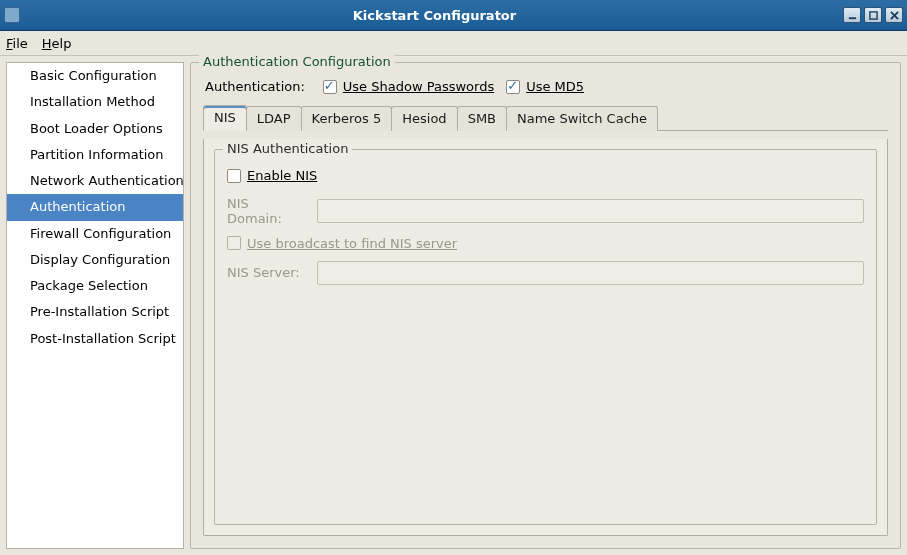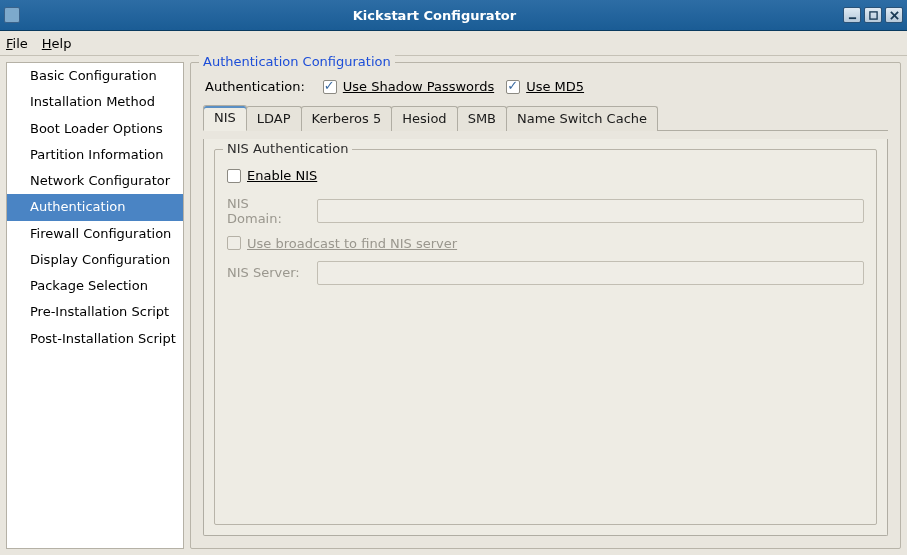--- a/index.html
+++ b/index.html
@@ -105,21 +105,21 @@
     display: flex;
     flex-direction: column;
     background: #e9e6de;
   }
   .groupbox > .legend {
     position: absolute;
     top: -9px;
     left: 8px;
     background: #e9e6de;
     padding: 0 4px;
-    color: #1d4ed8;
+    color: #14532d;
     font-size: 13px;
   }
   .auth-top {
     display: flex;
     align-items: center;
     gap: 12px;
     margin: 6px 0 10px 2px;
   }
   .auth-top .label { margin-right: 6px; }
   .chk {
@@ -249,21 +249,21 @@
   <span class="menu-item"><span class="ul">H</span><span>elp</span></span>
 </div>
 
 <div class="client">
 
   <div class="sidebar">
     <div class="nav-item">Basic Configuration</div>
     <div class="nav-item">Installation Method</div>
     <div class="nav-item">Boot Loader Options</div>
     <div class="nav-item">Partition Information</div>
-    <div class="nav-item">Network Configurator</div>
+    <div class="nav-item">Network Authentication</div>
     <div class="nav-item selected">Authentication</div>
     <div class="nav-item">Firewall Configuration</div>
     <div class="nav-item">Display Configuration</div>
     <div class="nav-item">Package Selection</div>
     <div class="nav-item">Pre-Installation Script</div>
     <div class="nav-item">Post-Installation Script</div>
   </div>
 
   <div class="content">
     <div class="groupbox">

